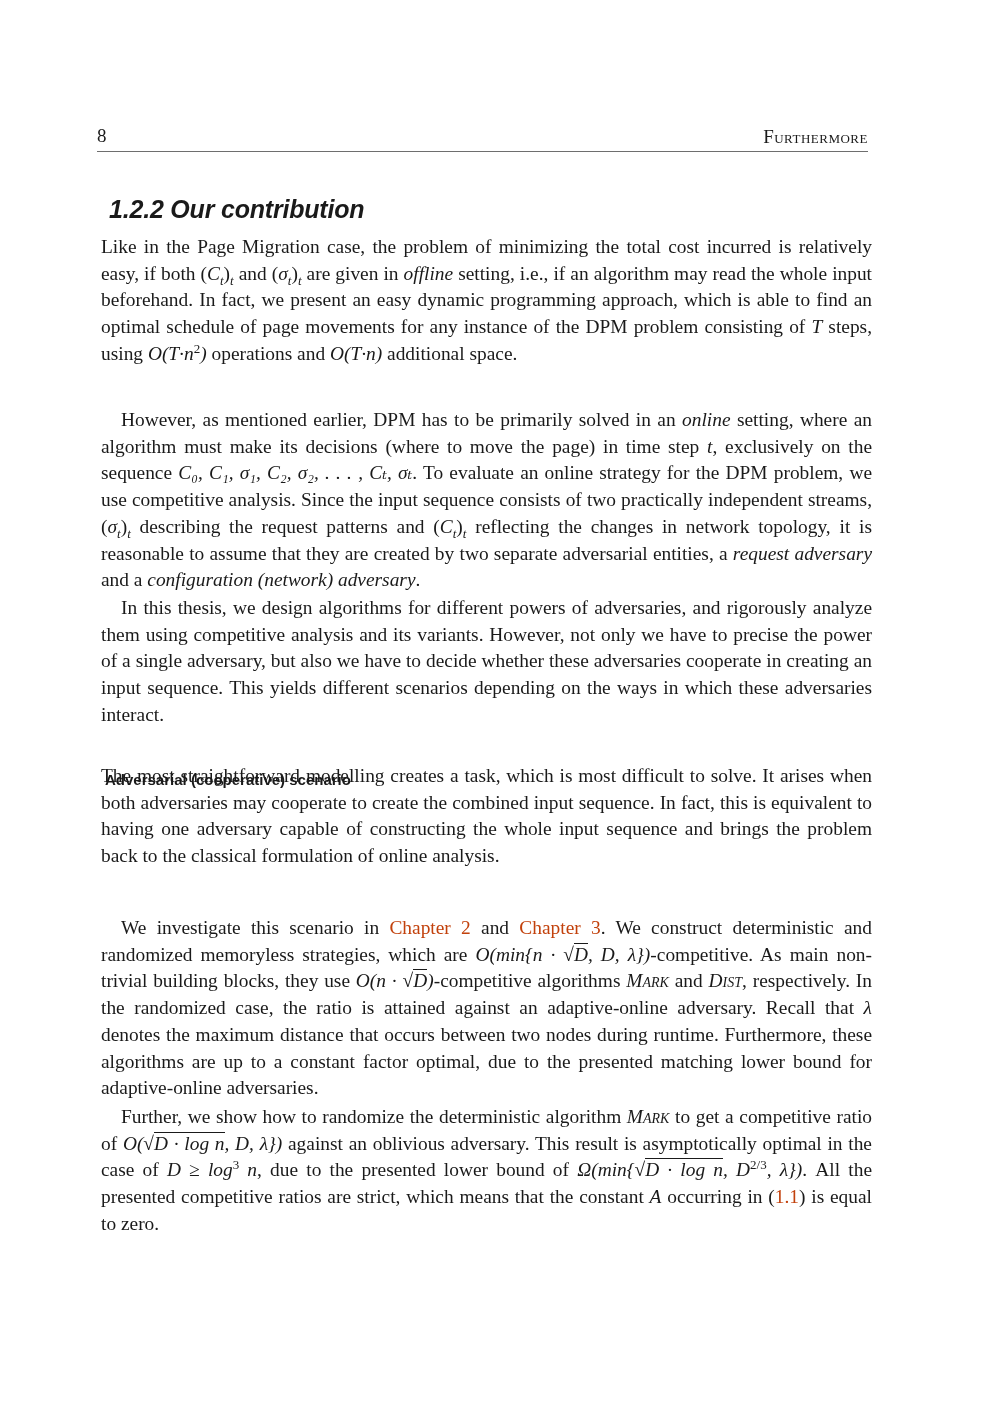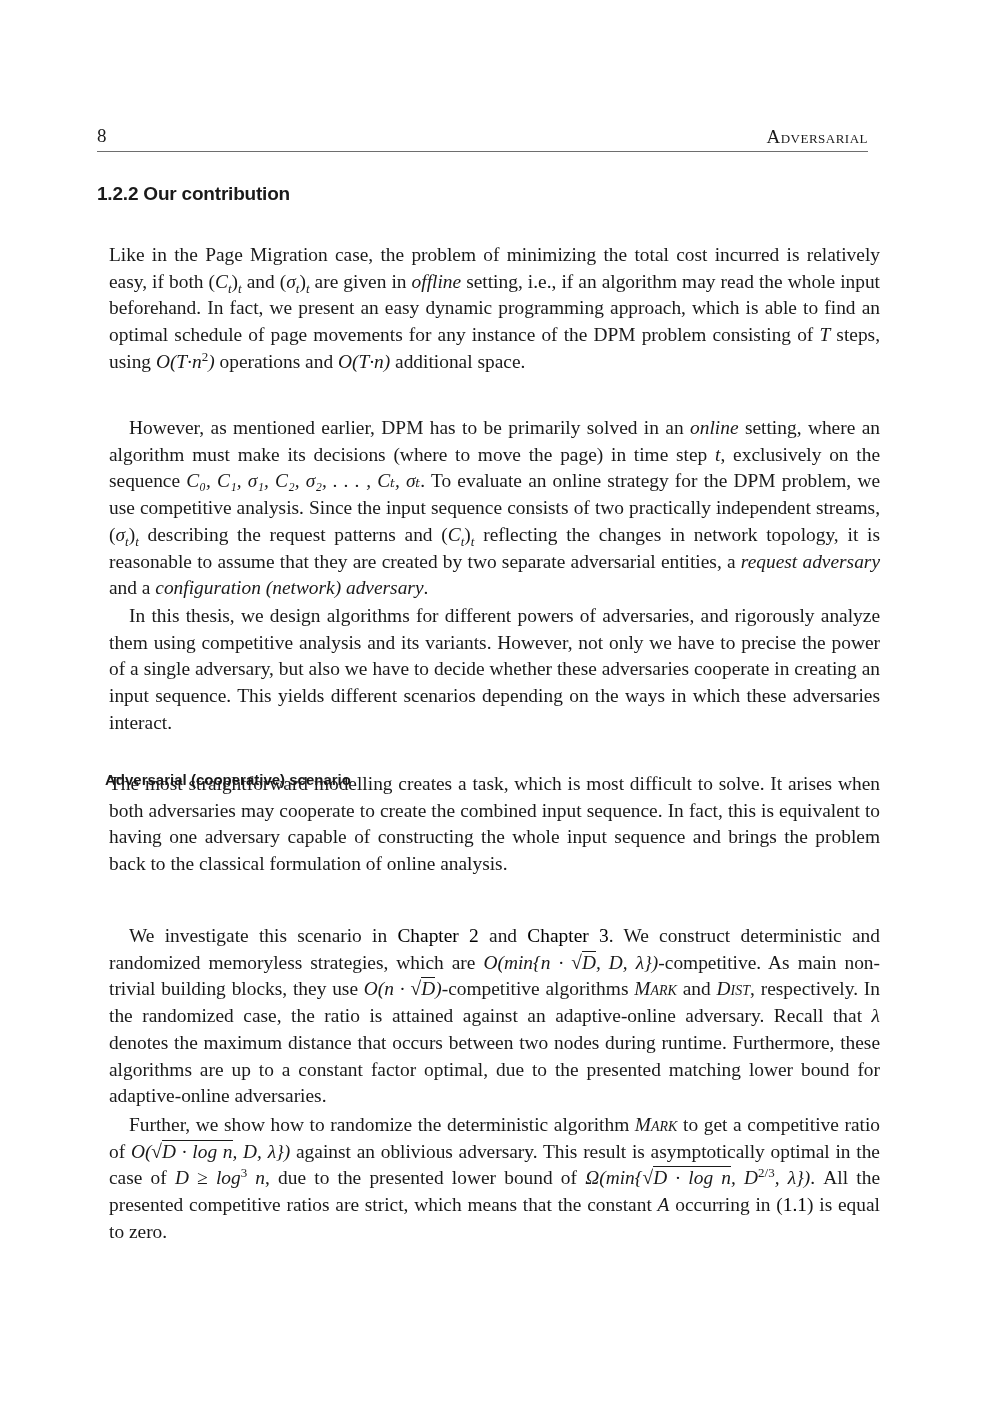--- a/index.html
+++ b/index.html
@@ -10,48 +10,48 @@
   }
   .page { position: absolute; left: 97px; top: 0; width: 771px; }
   .running-head {
     position: absolute; top: 125px; left: 0; width: 771px; height: 26px;
     border-bottom: 1px solid #6e6e6e;
     font-size: 19px;
   }
   .running-head .pno { position: absolute; left: 0; top: 0; }
   .running-head .chap { position: absolute; right: 0; top: 1px; font-variant: small-caps; letter-spacing: 0.5px; }
   h2.section {
-    position: absolute; top: 183px; left: 0; margin: 0;
+    position: absolute; top: 183px; left: 0; margin: 12px;
     font-family: "Liberation Sans", "DejaVu Sans", sans-serif;
-    font-weight: bold; font-size: 19px; letter-spacing: -0.2px;
+    font-weight: bold; font-size: 25px; letter-spacing: -0.2px; font-style: italic;
   }
   h3.subsection {
     position: absolute; top: 763px; left: 0; margin: 8px;
     font-family: "Liberation Sans", "DejaVu Sans", sans-serif;
     font-weight: bold; font-size: 15px;
   }
   p.para {
-    position: absolute; left: 0; width: 771px; margin: 12px;
+    position: absolute; left: 0; width: 771px; margin: 4px;
     font-size: 19.4px; line-height: 26.7px; text-align: justify;
   }
   p.indent { text-indent: 20px; }
   .i { font-style: italic; }
   .sc { font-variant: small-caps; font-style: italic; }
-  .link { color: #000000; }
+  .link { color: #c2410c; }
   sub, sup { font-size: 13px; line-height: 0; }
   .sqrt { border-top: 1px solid #1a1a1a; padding-top: 0; }
 </style>
 </head>
 <body>
 
 <div class="page">
 
   <div class="running-head">
     <span class="pno">8</span>
-    <span class="chap">Adversarial</span>
+    <span class="chap">Furthermore</span>
   </div>
 
   <h2 class="section">1.2.2  Our contribution</h2>
 
   <p class="para" style="top:230px;"><span>Like in the Page Migration case, the problem of minimizing the total cost incurred is relatively easy, if both (</span><span class="i">C</span><sub class="i">t</sub><span>)</span><sub class="i">t</sub><span> and (</span><span class="i">σ</span><sub class="i">t</sub><span>)</span><sub class="i">t</sub><span> are given in </span><span class="i">offline</span><span> setting, i.e., if an algorithm may read the whole input beforehand.  In fact, we present an easy dynamic programming approach, which is able to find an optimal schedule of page movements for any instance of the DPM problem consisting of </span><span class="i">T</span><span> steps, using </span><span class="i">O(T·n</span><sup>2</sup><span class="i">)</span><span> operations and </span><span class="i">O(T·n)</span><span> additional space.</span></p>
 
   <p class="para indent" style="top:403px;"><span>However, as mentioned earlier, DPM has to be primarily solved in an </span><span class="i">online</span><span> setting, where an algorithm must make its decisions (where to move the page) in time step </span><span class="i">t</span><span>, exclusively on the sequence </span><span class="i">C₀, C₁, σ₁, C₂, σ₂, . . . , Cₜ, σₜ</span><span>. To evaluate an online strategy for the DPM problem, we use competitive analysis. Since the input sequence consists of two practically independent streams, (</span><span class="i">σ</span><sub class="i">t</sub><span>)</span><sub class="i">t</sub><span> describing the request patterns and (</span><span class="i">C</span><sub class="i">t</sub><span>)</span><sub class="i">t</sub><span> reflecting the changes in network topology, it is reasonable to assume that they are created by two separate adversarial entities, a </span><span class="i">request adversary</span><span> and a </span><span class="i">configuration (network) adversary</span><span>.</span></p>
 
   <p class="para indent" style="top:591px;">In this thesis, we design algorithms for different powers of adversaries, and rigorously analyze them using competitive analysis and its variants.  However, not only we have to precise the power of a single adversary, but also we have to decide whether these adversaries cooperate in creating an input sequence.  This yields different scenarios depending on the ways in which these adversaries interact.</p>
 

